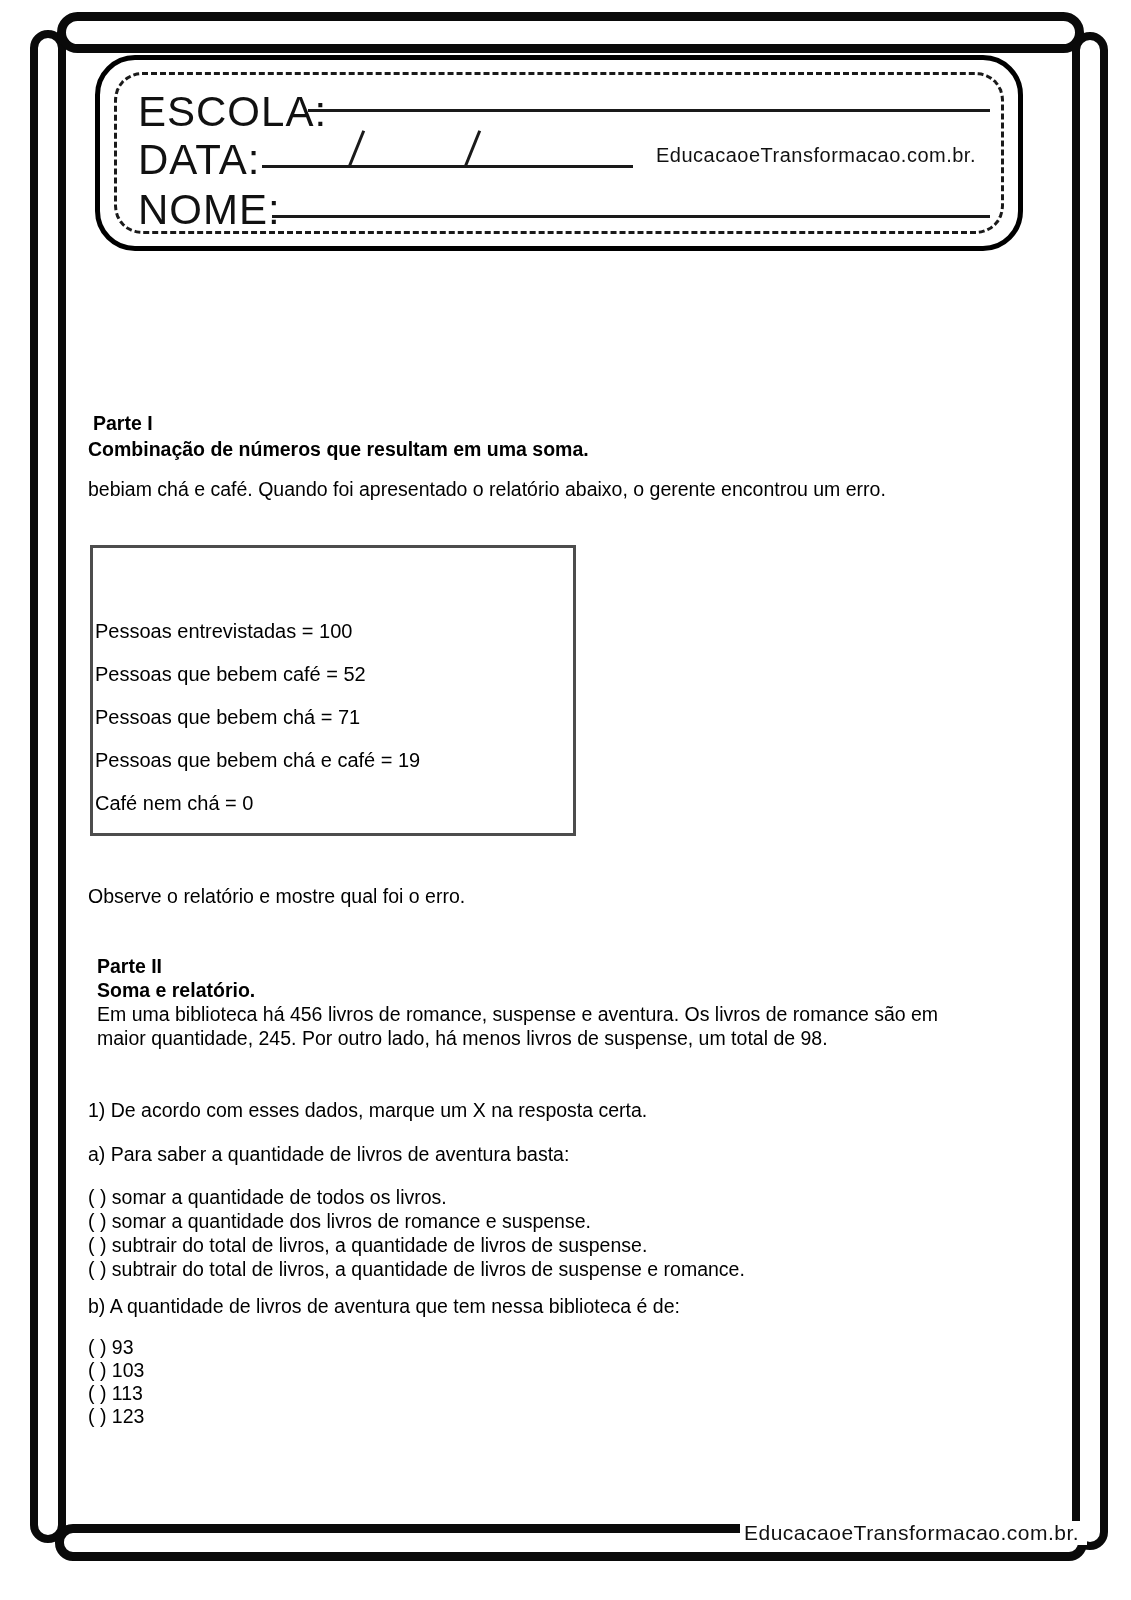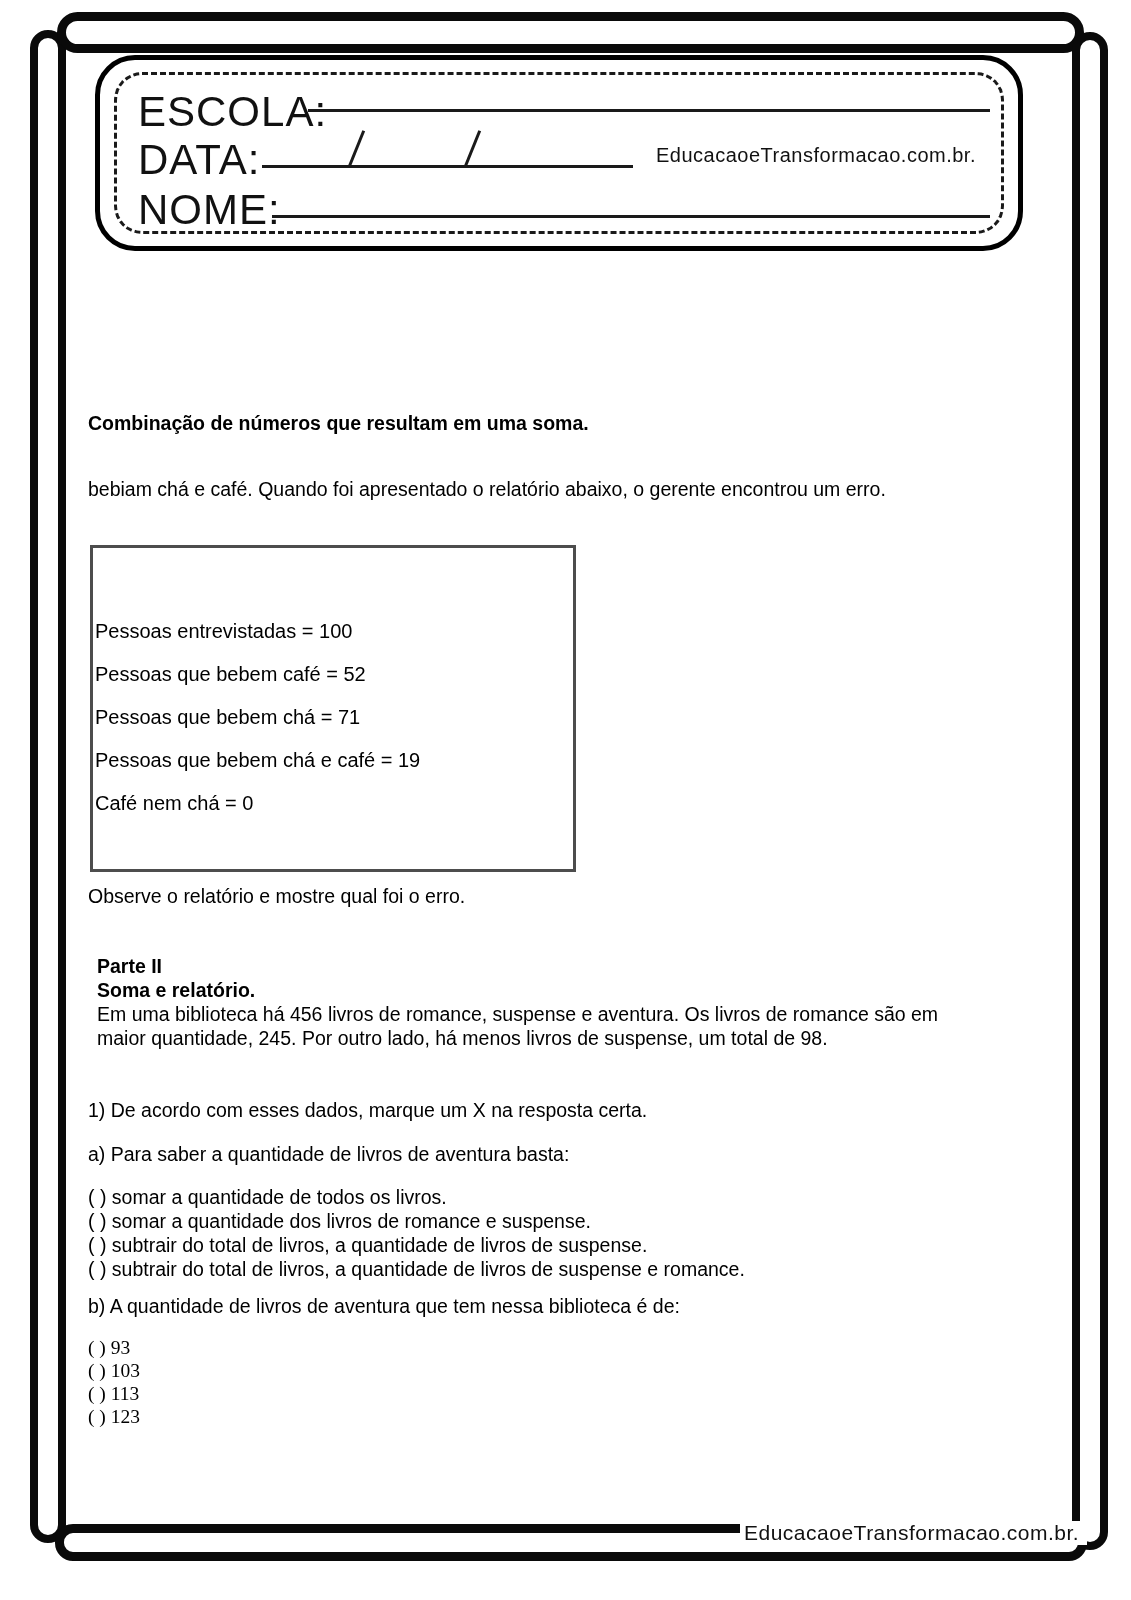--- a/index.html
+++ b/index.html
@@ -42,21 +42,21 @@
   }
 
   
   .txt{position:absolute;left:88px;font-size:19.5px;line-height:26px;white-space:nowrap;}
   .bold{font-weight:bold;}
   .part1-head .line1{margin-left:5px;}
   .lh24 div{line-height:24px;}
 
   
   .report-box{
-    position:absolute;left:90px;top:545px;width:486px;height:327px;
+    position:absolute;left:90px;top:545px;width:486px;height:291px;
     border:3px solid #4d4d4d;box-sizing:border-box;background:#fff;
     padding-top:62px;
   }
   .report-box div{font-size:20px;line-height:43px;padding-left:2px;white-space:nowrap;}
 
   
   .opts div{line-height:24px;}
   .opts-b div{line-height:23px;}
 
   
@@ -86,20 +86,21 @@
     <div class="hb-line" style="left:162px;top:105px;width:371px;"></div>
     <div class="hb-slash" style="left:248px;top:68px;"></div>
     <div class="hb-slash" style="left:364px;top:68px;"></div>
     <div class="hb-watermark" style="left:556px;top:84px;">EducacaoeTransformacao.com.br.</div>
 
     <div class="hb-label" style="left:38px;top:128px;">NOME:</div>
     <div class="hb-line" style="left:172px;top:155px;width:718px;"></div>
   </div>
 
   <div class="txt part1-head" style="top:410px;">
+    <div class="bold line1">Parte I</div>
     <div class="bold">Combinação de números que resultam em uma soma.</div>
   </div>
 
   <div class="txt" style="top:476px;">
     <div>bebiam chá e café. Quando foi apresentado o relatório abaixo, o gerente encontrou um erro.</div>
   </div>
 
   <div class="report-box">
     <div>Pessoas entrevistadas = 100</div>
     <div>Pessoas que bebem café = 52</div>
@@ -123,21 +124,21 @@
     <div>( ) somar a quantidade de todos os livros.</div>
     <div>( ) somar a quantidade dos livros de romance e suspense.</div>
     <div>( ) subtrair do total de livros, a quantidade de livros de suspense.</div>
     <div>( ) subtrair do total de livros, a quantidade de livros de suspense e romance.</div>
   </div>
 
   <div class="txt" style="top:1141px;">a) Para saber a quantidade de livros de aventura basta:</div>
 
   <div class="txt" style="top:1293px;">b) A quantidade de livros de aventura que tem nessa biblioteca é de:</div>
 
-  <div class="txt opts opts-b" style="top:1336px;font-family:Liberation Serif, serif;">
+  <div class="txt opts opts-b" style="top:1336px;">
     <div>( ) 93</div>
     <div>( ) 103</div>
     <div>( ) 113</div>
     <div>( ) 123</div>
   </div>
 
   <div class="footer-watermark">EducacaoeTransformacao.com.br.</div>
 
   <div class="tube tube-right"></div>
 

